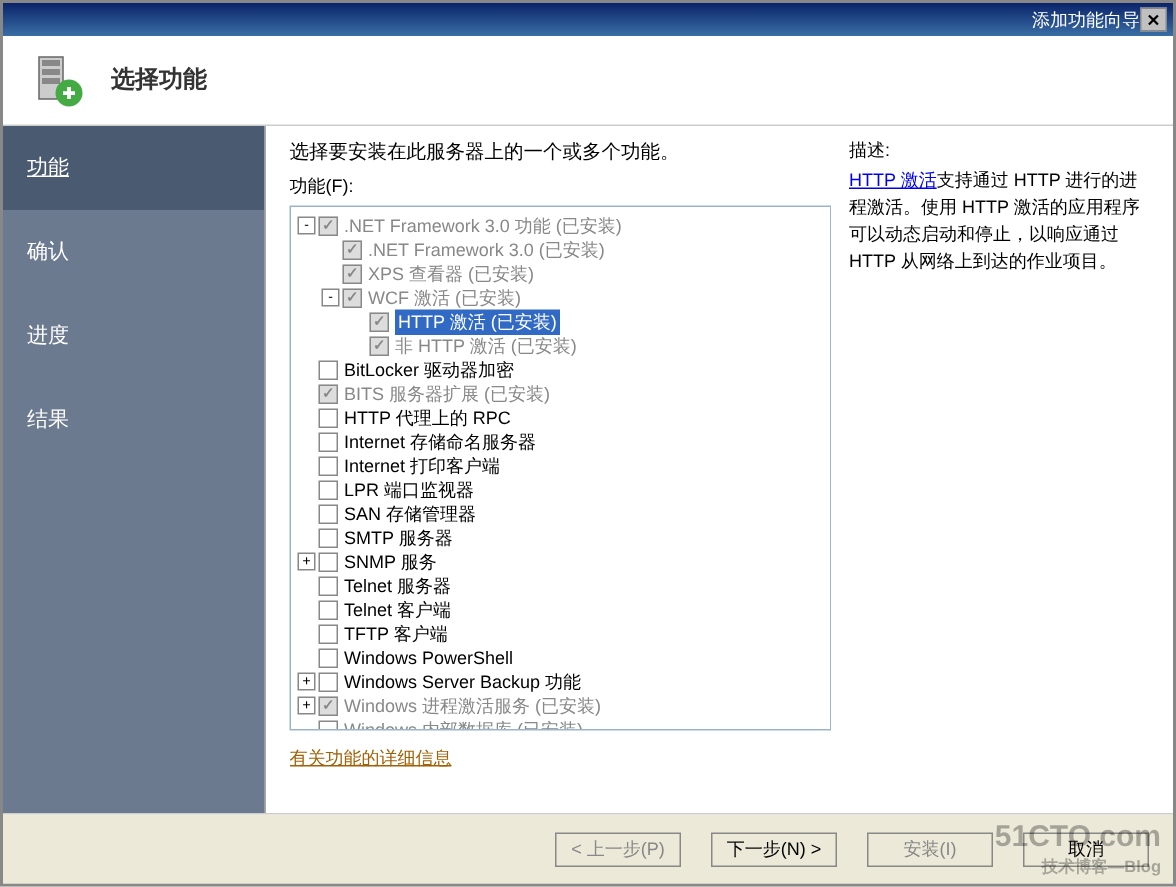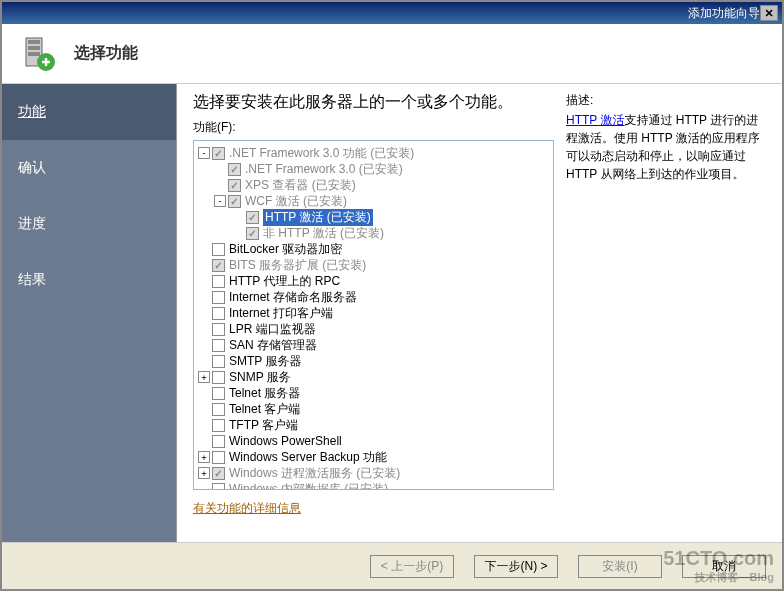--- a/index.html
+++ b/index.html
@@ -11,21 +11,21 @@
     .header { background: #fff; border-bottom: 1px solid #ccc; padding: 10px 16px; display: flex; align-items: center; gap: 16px; height: 60px; }
     .header-icon { width: 40px; height: 40px; position: relative; }
     .header-icon svg { width: 100%; height: 100%; }
     .header-title { font-size: 16px; font-weight: bold; color: #333; }
     .content { display: flex; height: 459px; background: #fff; border-bottom: 1px solid #ccc; }
     .sidebar { width: 175px; background: #6b7a8f; border-right: 1px solid #999; }
     .sidebar-item { color: #fff; padding: 19px 16px; cursor: pointer; font-size: 14px; }
     .sidebar-item.active { background: #4a5a70; text-decoration: underline; }
     .main { flex: 1; padding: 8px 16px; display: flex; gap: 12px; }
     .main-left { flex: 1; display: flex; flex-direction: column; }
-    .instruction { font-size: 16px; margin-bottom: 6px; }
+    .instruction { font-size: 13px; margin-bottom: 6px; }
     .label-f { font-size: 12px; margin-bottom: 4px; }
     .tree { border: 1px solid #9db4ce; background: #fff; height: 350px; overflow: auto; padding: 4px 2px; }
     .tree-row { display: flex; align-items: center; height: 16px; white-space: nowrap; font-size: 12px; }
     .expander { width: 12px; height: 12px; border: 1px solid #888; display: inline-flex; align-items: center; justify-content: center; font-size: 9px; line-height: 1; cursor: pointer; margin-right: 2px; font-family: monospace; }
     .expander-space { width: 12px; display: inline-block; margin-right: 2px; }
     .checkbox { width: 13px; height: 13px; border: 1px solid #888; display: inline-flex; align-items: center; justify-content: center; margin-right: 4px; cursor: pointer; font-size: 10px; }
     .checkbox.checked::after { content: "✓"; color: #2a7a2a; font-weight: bold; }
     .checkbox.disabled { background: #ddd; }
     .checkbox.disabled.checked::after { color: #888; }
     .tree-label { cursor: default; }

